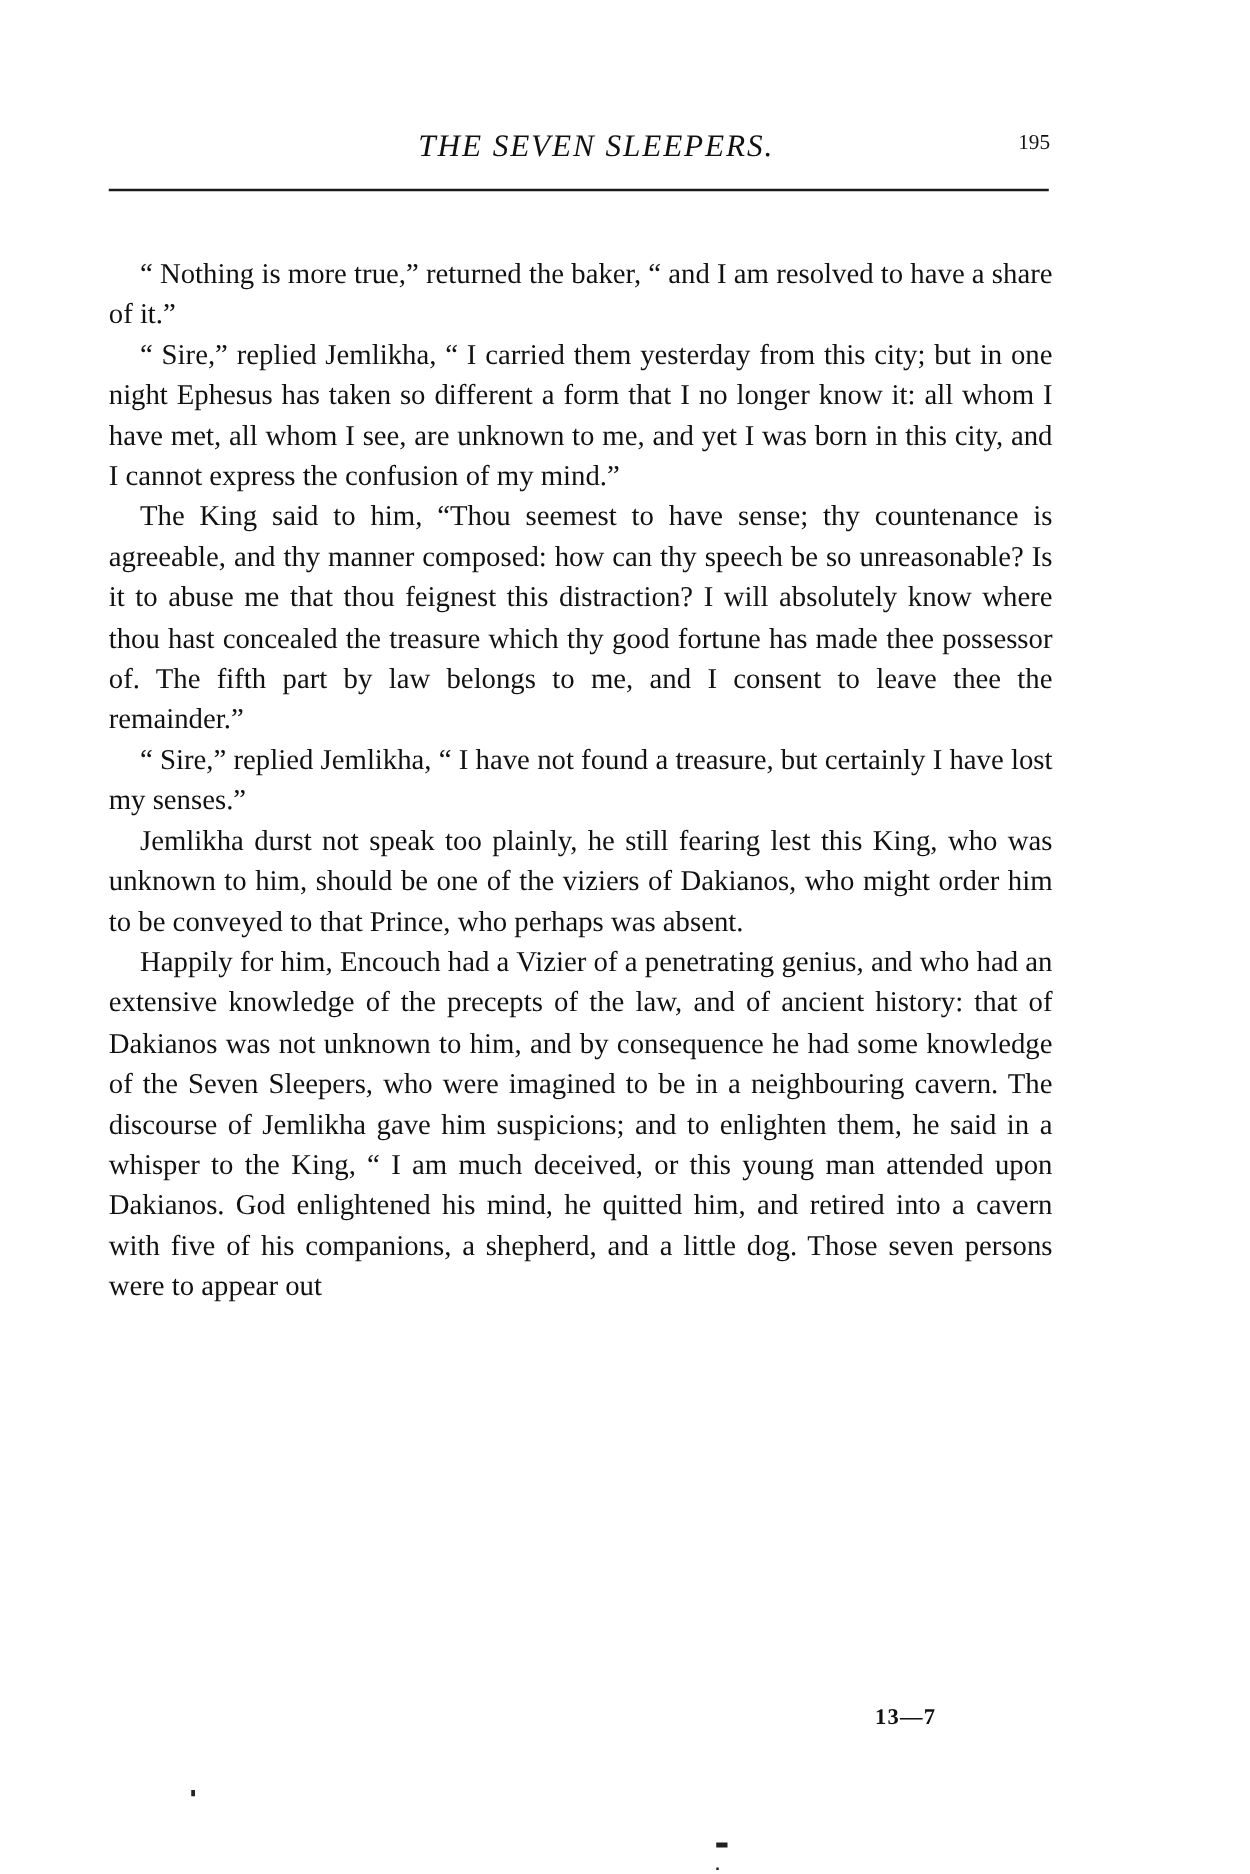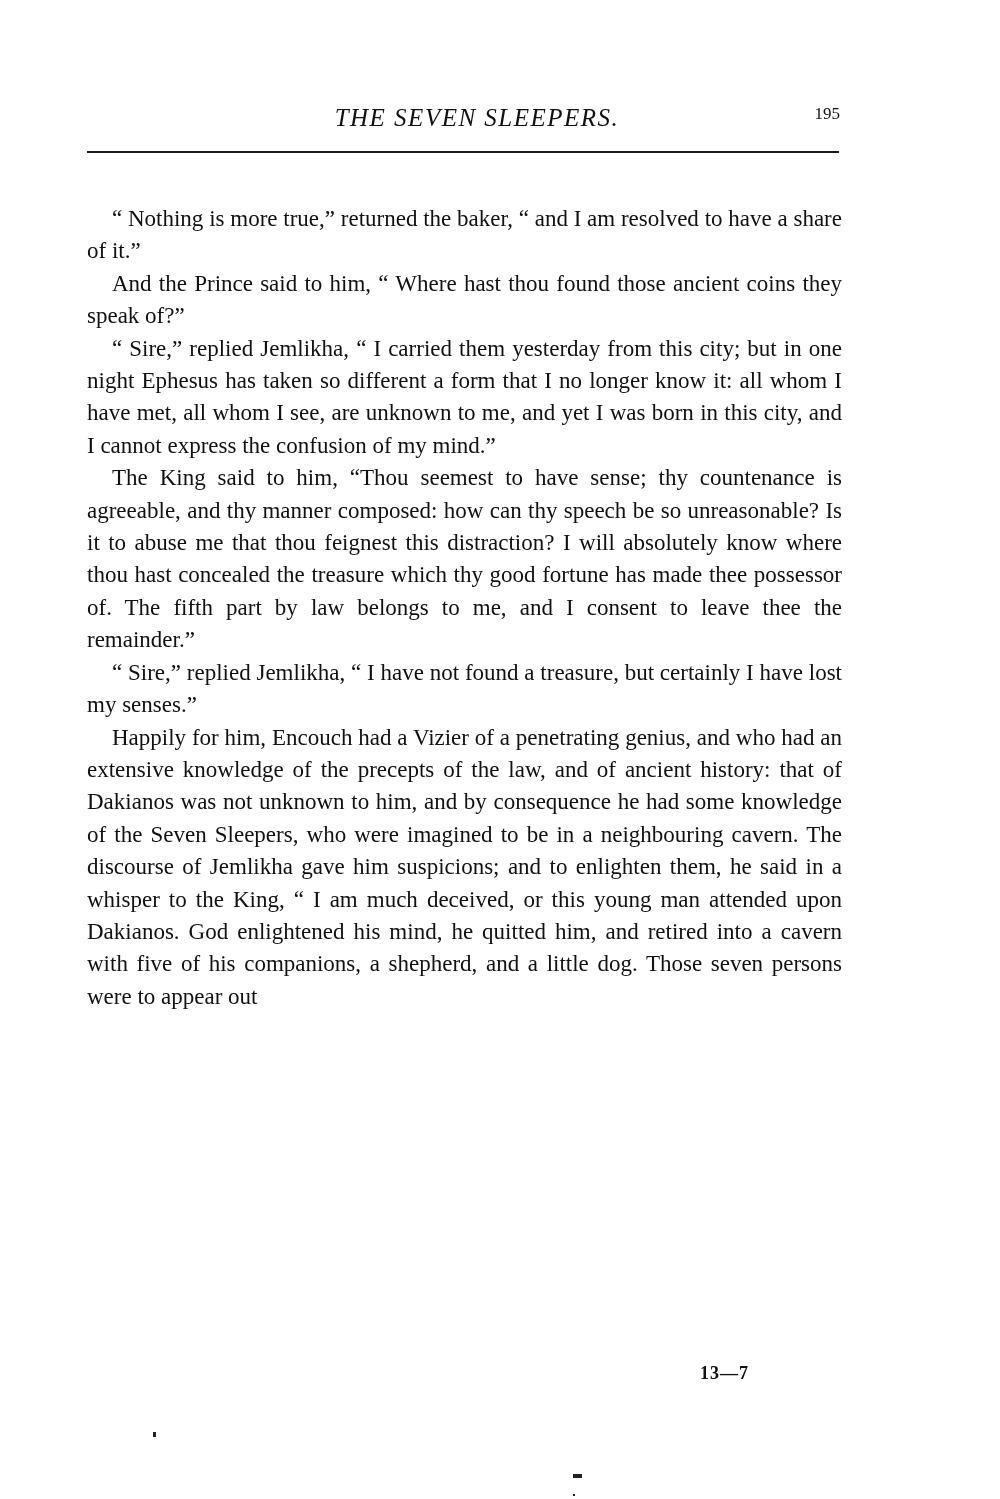--- a/index.html
+++ b/index.html
@@ -80,24 +80,24 @@
 
 <div class="running-head">
   <div class="running-title">THE SEVEN SLEEPERS.</div>
   <div class="page-number">195</div>
 </div>
 
 <div class="head-rule"></div>
 
 <div class="text-block">
   <p class="para">“ Nothing is more true,” returned the baker, “ and I am resolved to have a share of it.”</p>
-  <p class="para">And the Prince said to him, “ Where hast thou found those ancient coins they speak of?”</p>
   <p class="para">“ Sire,” replied Jemlikha, “ I carried them yesterday from this city; but in one night Ephesus has taken so different a form that I no longer know it: all whom I have met, all whom I see, are unknown to me, and yet I was born in this city, and I cannot express the confusion of my mind.”</p>
   <p class="para">The King said to him, “Thou seemest to have sense; thy countenance is agreeable, and thy manner composed: how can thy speech be so unreasonable?  Is it to abuse me that thou feignest this distraction? I will absolutely know where thou hast concealed the treasure which thy good fortune has made thee possessor of. The fifth part by law belongs to me, and I consent to leave thee the remainder.”</p>
   <p class="para">“ Sire,” replied Jemlikha, “ I have not found a treasure, but certainly I have lost my senses.”</p>
+  <p class="para">Jemlikha durst not speak too plainly, he still fearing lest this King, who was unknown to him, should be one of the viziers of Dakianos, who might order him to be conveyed to that Prince, who perhaps was absent.</p>
   <p class="para">Happily for him, Encouch had a Vizier of a penetrating genius, and who had an extensive knowledge of the precepts of the law, and of ancient history: that of Dakianos was not unknown to him, and by consequence he had some knowledge of the Seven Sleepers, who were imagined to be in a neighbouring cavern.  The discourse of Jemlikha gave him suspicions; and to enlighten them, he said in a whisper to the King, “ I am much deceived, or this young man attended upon Dakianos.  God enlightened his mind, he quitted him, and retired into a cavern with five of his companions, a shep­herd, and a little dog.  Those seven persons were to appear out</p>
 </div>
 
 <div class="signature">13—7</div>
 
 <div class="speck" style="left:153px;top:1432px;width:3px;height:5px;"></div>
 <div class="speck" style="left:573px;top:1494px;width:2px;height:2px;"></div>
 <div class="speck" style="left:573px;top:1474px;width:9px;height:4px;"></div>
 
 </body></html>

